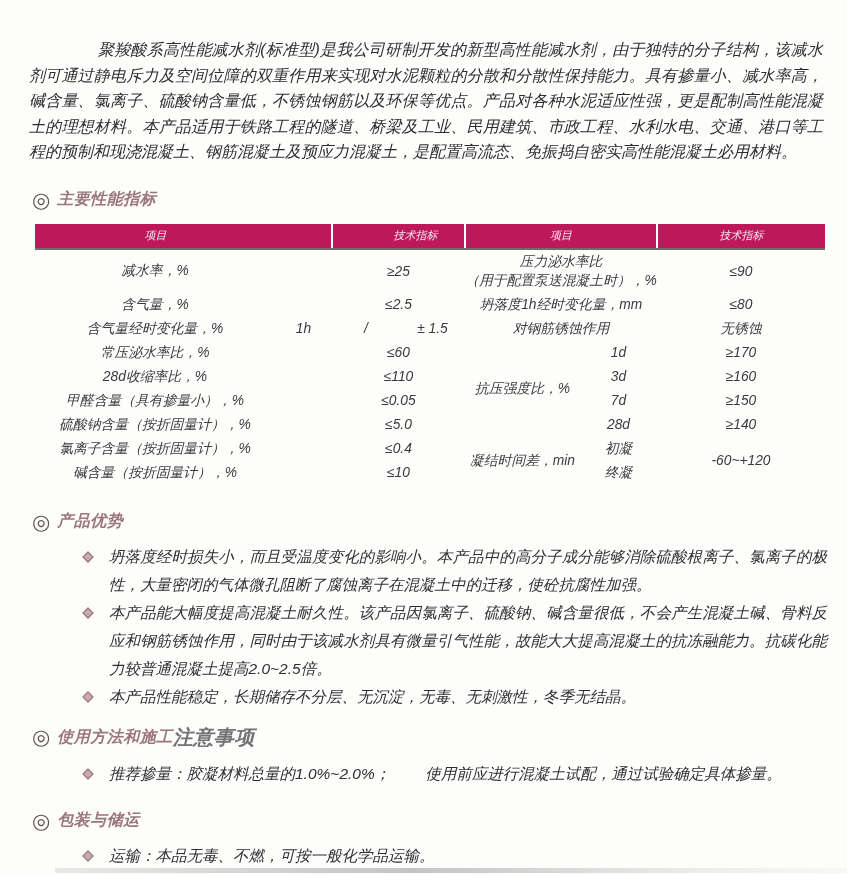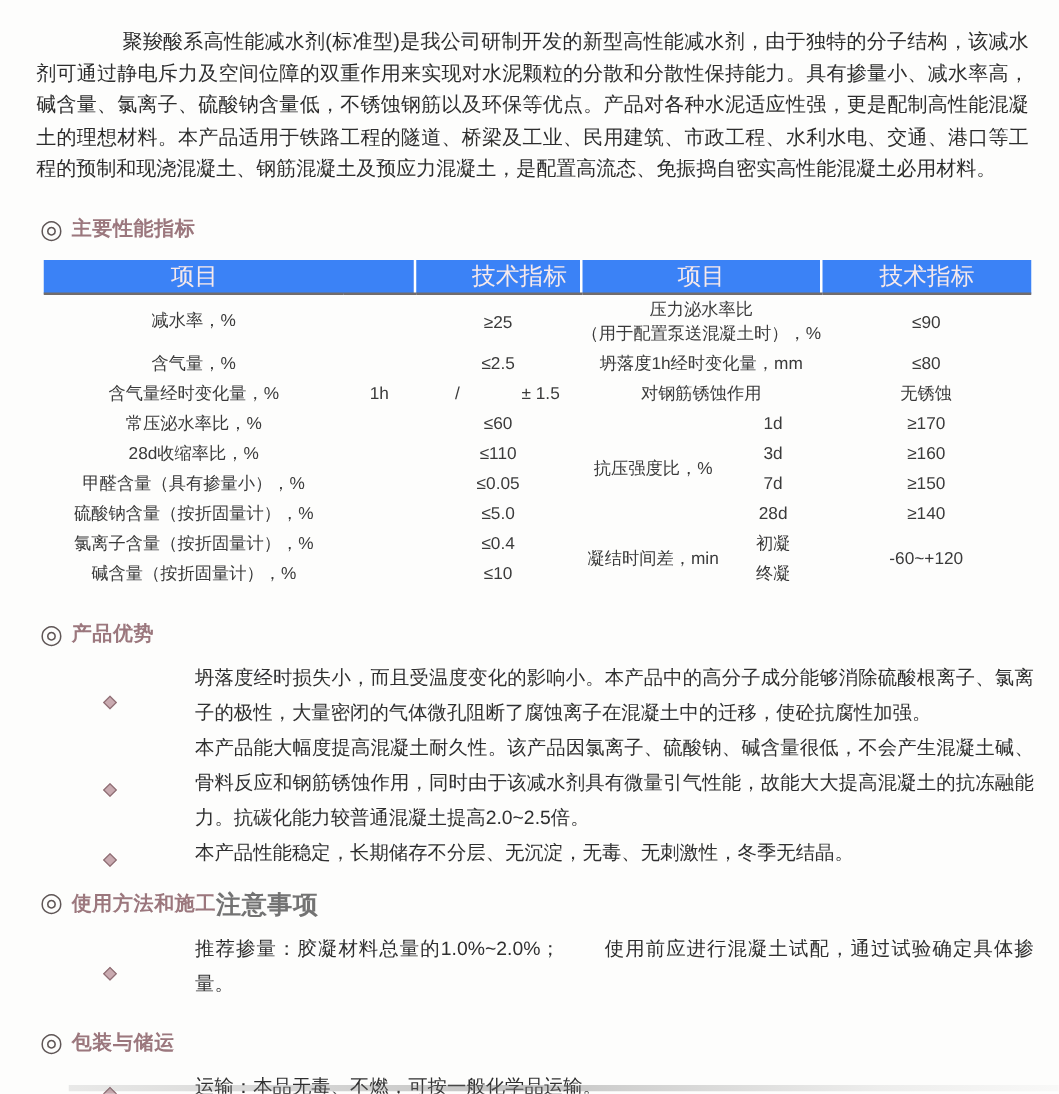--- a/index.html
+++ b/index.html
@@ -7,21 +7,22 @@
   body {
     font-family: "Liberation Sans", "DejaVu Sans", sans-serif;
     background: #ffffff;
   }
   .page {
     position: relative;
     width: 847px;
     height: 875px;
     overflow: hidden;
     background: #fdfdfc;
-    padding: 21px 0 0 29px;
+    padding: 37px 0 0 29px;
+    font-style: italic;
   }
   
   .intro {
     width: 794px;
     font-size: 16px;
     line-height: 25.5px;
     text-align: justify;
     text-indent: 69px;
     color: #2d2d2d;
   }
@@ -56,50 +57,49 @@
   
   table.perf {
     margin: 12px 0 0 6px;
     width: 790px;
     border-collapse: collapse;
     table-layout: fixed;
     font-size: 13.5px;
     color: #3a3a3a;
   }
   table.perf thead th {
-    background: #3b82f6;
+    background: #be185d;
     color: #f6e9eb;
     font-weight: 400;
-    font-size: 19px;
+    font-size: 11px;
     height: 25px;
     border-bottom: 2px solid #716c6c;
   }
   table.perf thead th.divider { border-right: 2px solid #ffffff; }
   table.perf thead th.h-item-left { padding-right: 55px; }
   table.perf thead th.h-spec-left { padding-left: 34px; }
   table.perf tbody td {
     text-align: center;
     vertical-align: middle;
     height: 24px;
     padding: 0;
     font-size: 13.8px;
   }
   table.perf tbody tr.row-tall td { height: 44px; }
   .two-line div { line-height: 19px; }
   
   .bullets { margin-top: 9px; }
   .bullet {
     display: flex;
-    align-items: center;
+    align-items: flex-start;
     padding: 0 20px 0 53px;
     font-size: 15.5px;
     line-height: 28px;
     color: #2f2f2f;
     text-align: justify;
-    gap: 47px;
   }
   .diamond {
     flex: 0 0 auto;
     width: 8px;
     height: 8px;
     border: 1px solid #8f6f75;
     background: #c9aab0;
     transform: rotate(45deg);
     margin: 10px 17px 0 2px;
   }

